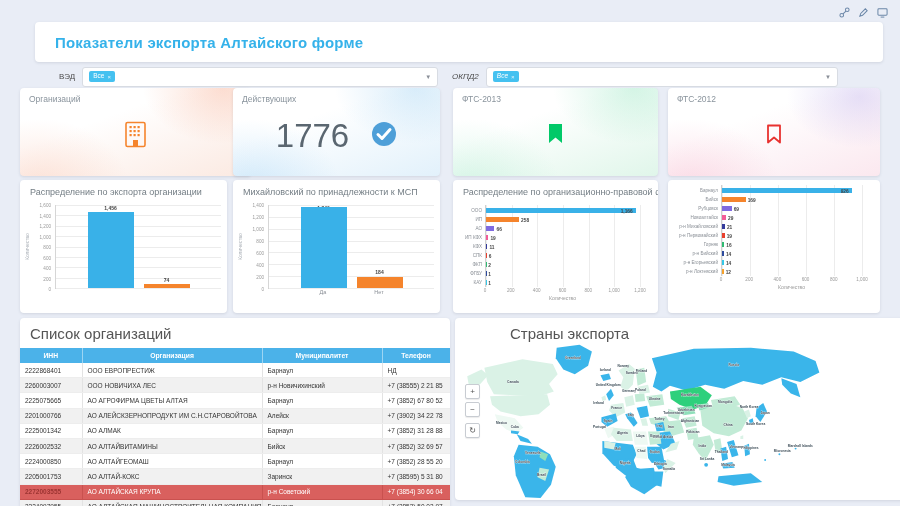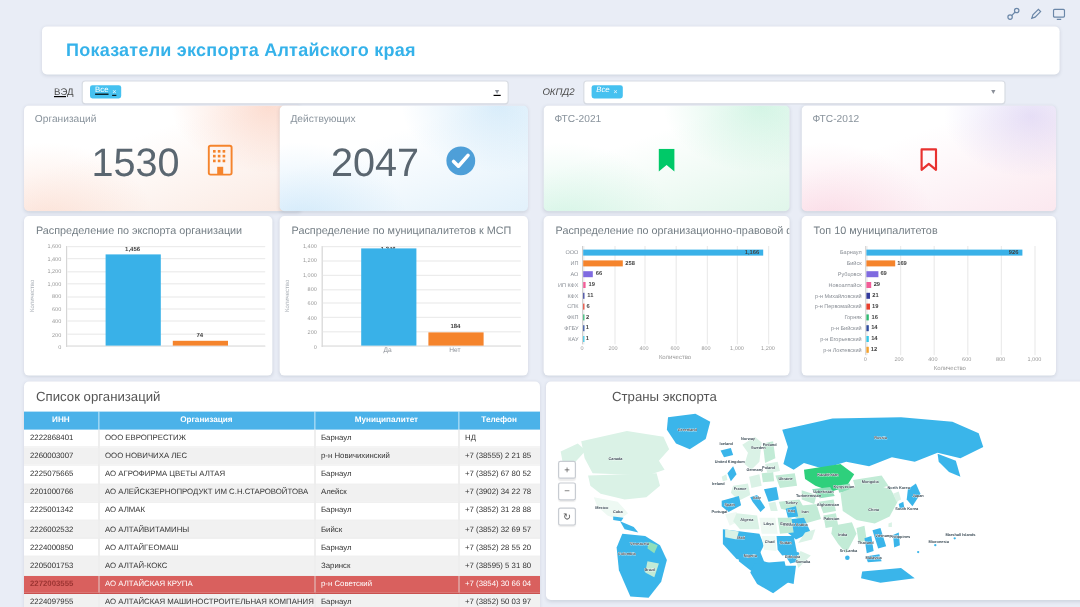--- a/index.html
+++ b/index.html
@@ -58,21 +58,21 @@
   .htrack{position:relative;border-left:1px solid #cfcfcf;display:flex;flex-direction:column;padding-top:1px;grid-column:2;grid-row:1;}
   .vgridline{position:absolute;top:0;bottom:0;width:1px;background:#ececec;}
   .hrow{height:9px;display:flex;align-items:center;position:relative;}
   .hbarEl{height:5.5px;}
   .hval{position:absolute;font-size:4.8px;font-weight:bold;color:#444;white-space:nowrap;top:50%;}
   .hax{position:relative;font-size:4.6px;color:#999;grid-column:2;}
   .hxtick{position:absolute;transform:translateX(-50%);top:1px;}
   .hxlabel{text-align:center;font-size:5px;color:#999;grid-column:2;}
   
   .tcard{left:20px;top:318px;width:430px;height:200px;overflow:hidden;}
-  .tcard-title,.map-title{font-size:11px;color:#555;padding:7px 10px 6px;}
+  .tcard-title,.map-title{font-size:15px;color:#555;padding:7px 10px 6px;}
   table{width:430px;border-collapse:collapse;table-layout:fixed;}
   th{background:#4bb2e9;color:#fff;font-weight:bold;font-size:6.8px;padding:4px 2px;text-align:center;
      border-right:1px solid rgba(255,255,255,.45);}
   td{font-size:6.5px;padding:3.6px 5px;color:#333;border-right:1px solid #e3e3e3;border-bottom:1px solid #ededed;
      white-space:nowrap;overflow:hidden;}
   tr.even td{background:#f1f1f1;}
   tr.hl td{background:#d9605e;color:#fff;border-right-color:#c9514f;border-bottom-color:#c9514f;}
   tr.hl td:first-child{color:#9c3432;font-weight:bold;}
   
   .mcard{left:455px;top:318px;width:428px;height:182px;overflow:hidden;padding-left:45px;}
@@ -104,24 +104,24 @@
   </span>
   <span class="tb-icon">
     <svg viewBox="0 0 12 12">
         <rect x="1" y="2" width="10" height="7" rx="1"></rect>
         <path d="M4,11 h4"></path>
       </svg>
   </span>
 </div>
 
 <div class="card header-card">
-  <div class="header-title">Показатели экспорта Алтайского края</div>
-</div>
-
-<div class="fgroup" style="left:45px;text-decoration:underline;">
+  <div class="header-title">Показатели экспорта Алтайского форме</div>
+</div>
+
+<div class="fgroup" style="left:59px;">
   <span class="flabel">ВЭД</span>
   <div class="finput" style="width:356px;">
     <span class="chip">
       <span>Все</span>
       <span class="x">×</span>
     </span>
     <span class="caret">▼</span>
   </div>
 </div>
 <div class="fgroup" style="left:452px;font-style:italic;">
@@ -131,21 +131,20 @@
       <span>Все</span>
       <span class="x">×</span>
     </span>
     <span class="caret">▼</span>
   </div>
 </div>
 
 <div class="card kpi kpi-1" style="left:20px;top:88px;width:231px;">
   <div class="kpi-label">Организаций</div>
   <div class="kpi-body">
-    <span class="kpi-value">1530</span>
     <span>
       <svg width="23" height="27" viewBox="0 0 23 27">
         <rect x="2" y="1.5" width="19" height="24" rx="1.5" fill="none" stroke="#f5842c" stroke-width="1.6"></rect>
         <g fill="#f5842c">
           <rect x="5.5" y="5" width="2.2" height="2.2"></rect>
             <rect x="9.5" y="5" width="2.2" height="2.2"></rect>
             <rect x="13.5" y="5" width="2.2" height="2.2"></rect>
           <rect x="5.5" y="9" width="2.2" height="2.2"></rect>
             <rect x="9.5" y="9" width="2.2" height="2.2"></rect>
             <rect x="13.5" y="9" width="2.2" height="2.2"></rect>
@@ -154,31 +153,31 @@
             <rect x="13.5" y="13" width="2.2" height="2.2"></rect>
           <rect x="9" y="19" width="5" height="6.5"></rect>
         </g>
       </svg>
     </span>
   </div>
 </div>
 <div class="card kpi kpi-2" style="left:233px;top:88px;width:207px;text-decoration:underline;">
   <div class="kpi-label">Действующих</div>
   <div class="kpi-body">
-    <span class="kpi-value">2047</span>
+    <span class="kpi-value">1776</span>
     <span>
       <svg width="26" height="26" viewBox="0 0 26 26">
         <circle cx="13" cy="13" r="12" fill="#4e9fd8"></circle>
         <path d="M7,13.5 L11,17.5 L19,8.5" fill="none" stroke="#fff" stroke-width="3" stroke-linecap="round" stroke-linejoin="round"></path>
       </svg>
     </span>
   </div>
 </div>
 <div class="card kpi kpi-3" style="left:453px;top:88px;width:205px;">
-  <div class="kpi-label">ФТС-2021</div>
+  <div class="kpi-label">ФТС-2013</div>
   <div class="kpi-body">
     <span>
       <svg width="15" height="20" viewBox="0 0 15 20">
           <path d="M1,0 h13 v19 l-6.5,-5.5 l-6.5,5.5 Z" fill="#00c968"></path>
         </svg>
     </span>
   </div>
 </div>
 <div class="card kpi kpi-4" style="left:668px;top:88px;width:212px;">
   <div class="kpi-label">ФТС-2012</div>
@@ -223,21 +222,21 @@
           </div>
           <div class="vslot">
             <span class="vval" style="bottom: 5.385px;">74</span>
             <div class="vbar" style="height: 3.885px; background: rgb(245, 132, 44);"></div>
           </div>
         </div>
       </div>
     </div>
 </div>
 <div class="card" style="left:233px;top:180px;width:207px;height:133px;overflow:hidden;">
-  <div class="chart-title">Распределение по муниципалитетов к МСП</div>
+  <div class="chart-title">Михайловский по принадлежности к МСП</div>
   <div class="chart-body vwrap">
       <div class="ylab">Количество</div>
       <div class="yticks">
         <span class="ytick" style="top: 0%;">1,400</span>
         <span class="ytick" style="top: 14.2857%;">1,200</span>
         <span class="ytick" style="top: 28.5714%;">1,000</span>
         <span class="ytick" style="top: 42.8571%;">800</span>
         <span class="ytick" style="top: 57.1429%;">600</span>
         <span class="ytick" style="top: 71.4286%;">400</span>
         <span class="ytick" style="top: 85.7143%;">200</span>
@@ -334,21 +333,20 @@
         <span class="hxtick" style="left: 33.3333%;">400</span>
         <span class="hxtick" style="left: 50%;">600</span>
         <span class="hxtick" style="left: 66.6667%;">800</span>
         <span class="hxtick" style="left: 83.3333%;">1,000</span>
         <span class="hxtick" style="left: 100%;">1,200</span>
       </div>
       <div class="hxlabel">Количество</div>
     </div>
 </div>
 <div class="card" style="left:668px;top:180px;width:212px;height:133px;overflow:hidden;">
-  <div class="chart-title">Топ 10 муниципалитетов</div>
   <div class="chart-body hwrap" style="grid-template-columns: 47px 1fr;">
       <div class="hlabs">
         <div class="hlab">Барнаул</div>
         <div class="hlab">Бийск</div>
         <div class="hlab">Рубцовск</div>
         <div class="hlab">Новоалтайск</div>
         <div class="hlab">р-н Михайловский</div>
         <div class="hlab">р-н Первомайский</div>
         <div class="hlab">Горняк</div>
         <div class="hlab">р-н Бийский</div>

